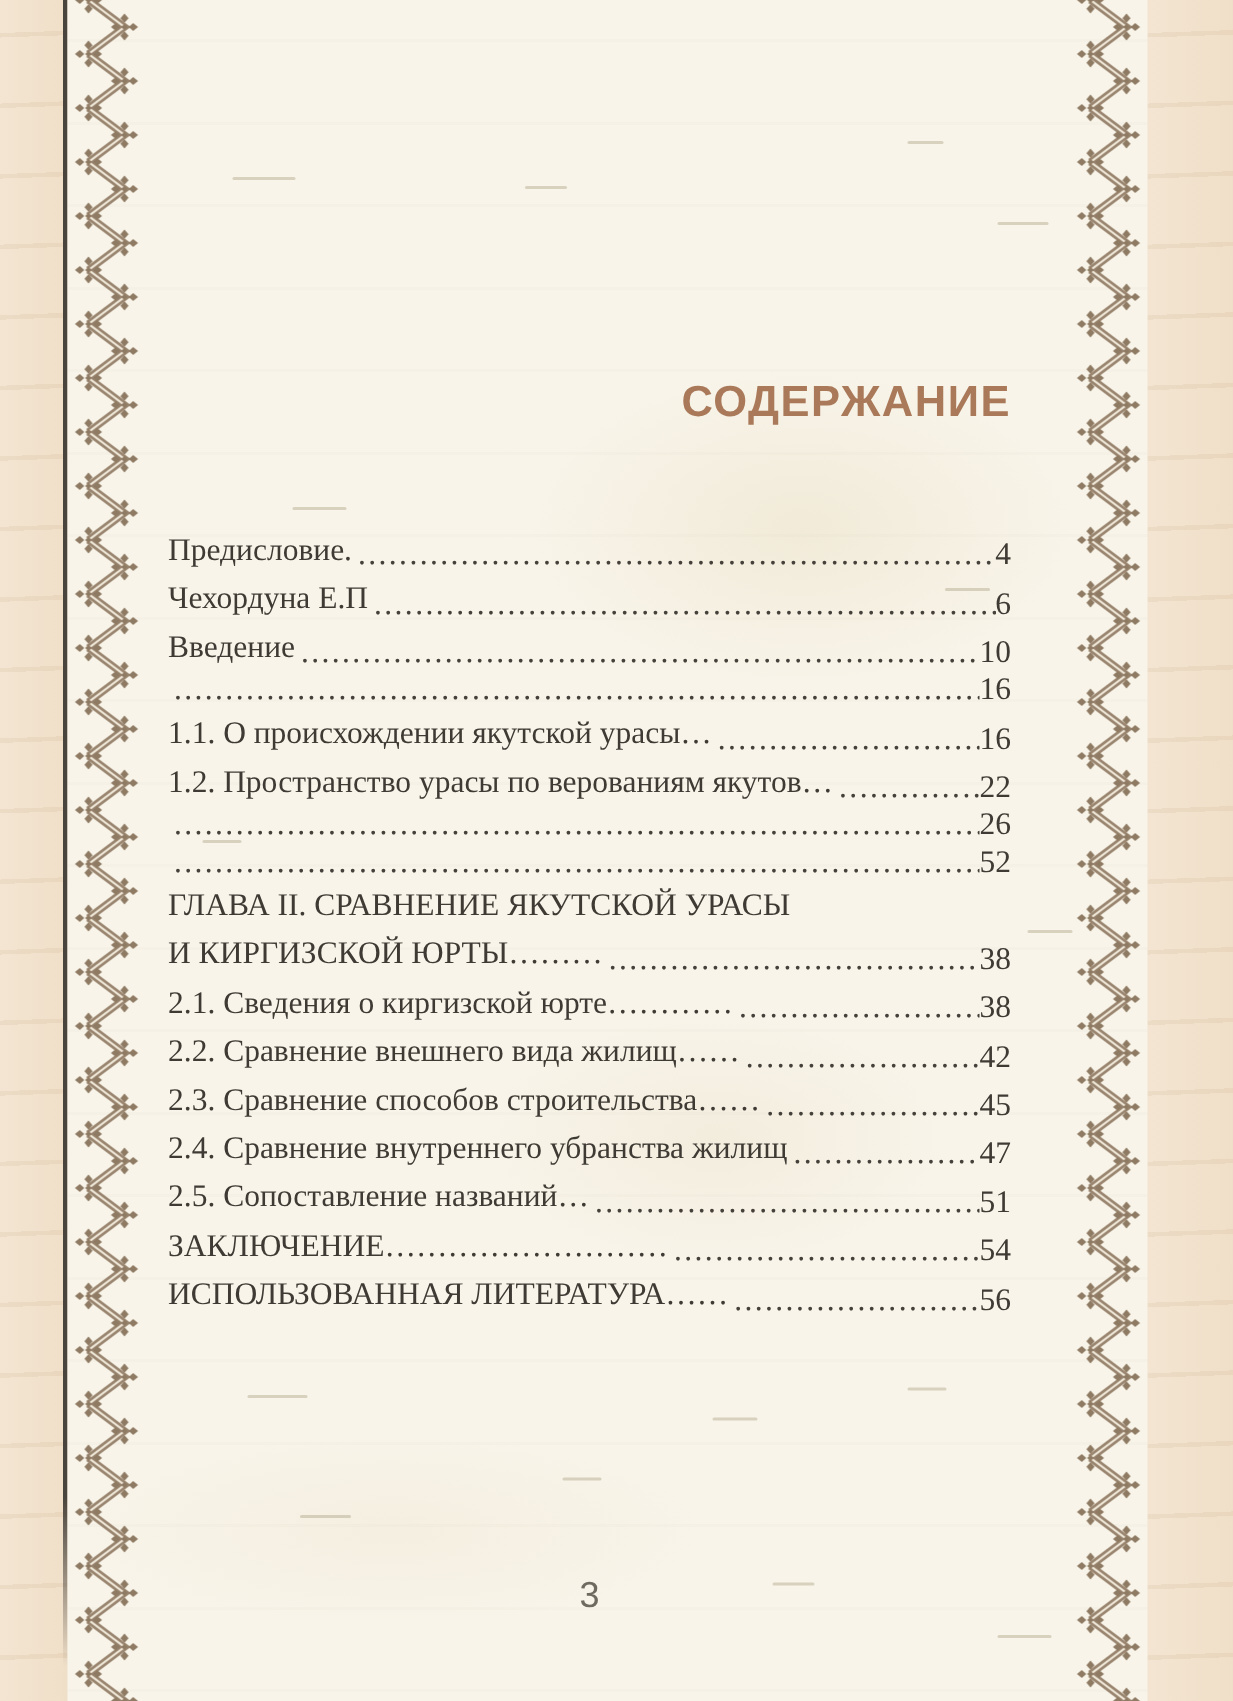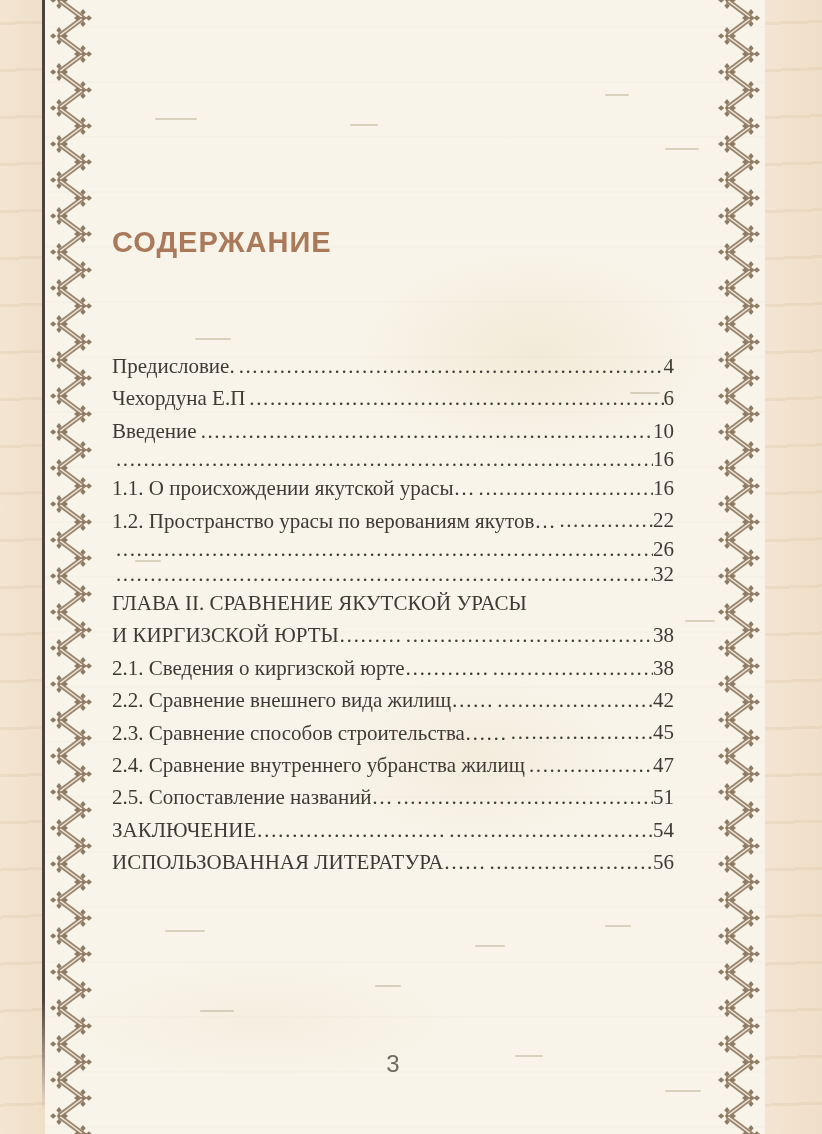--- a/index.html
+++ b/index.html
@@ -54,31 +54,31 @@
   
   .ornament { position:absolute; top:0; bottom:0; width:48px; }
   .ornament-left  { left:2px; }
   .ornament-right { right:2px; }
   .ornament svg { display:block; }
 
   
   .block { position:absolute; left:67px; width:562px; }
 
   .title {
-    top:226px;
-    text-align:left;
+    top:252px;
+    text-align:right;
     font-family:"Liberation Sans", sans-serif;
     font-weight:700;
     font-size:29px;
     letter-spacing:1px;
     color:#a97959;
   }
 
   .toc { top:350px; }
-  .toc-row { display:flex; align-items:center; }
+  .toc-row { display:flex; align-items:flex-end; }
   .toc-label {
     white-space:nowrap;
     line-height:32.4px;
     font-size:21px;
   }
   .toc-dots {
     flex:1 1 auto;
     overflow:hidden;
     white-space:nowrap;
     font-size:21px;
@@ -201,21 +201,21 @@
         <span class="toc-label">1.2. Пространство урасы по верованиям якутов…</span>
         <span class="toc-dots">....................................................................................................................................................................................</span>
         <span class="toc-page">22</span>
       </div>
       <div class="toc-row">
         <span class="toc-dots">....................................................................................................................................................................................</span>
         <span class="toc-page">26</span>
       </div>
       <div class="toc-row">
         <span class="toc-dots">....................................................................................................................................................................................</span>
-        <span class="toc-page">32</span>
+        <span class="toc-page">52</span>
       </div>
       <div class="toc-row">
         <span class="toc-label">ГЛАВА II. СРАВНЕНИЕ ЯКУТСКОЙ УРАСЫ</span>
       </div>
       <div class="toc-row">
         <span class="toc-label">И КИРГИЗСКОЙ ЮРТЫ………</span>
         <span class="toc-dots">....................................................................................................................................................................................</span>
         <span class="toc-page">38</span>
       </div>
       <div class="toc-row">

